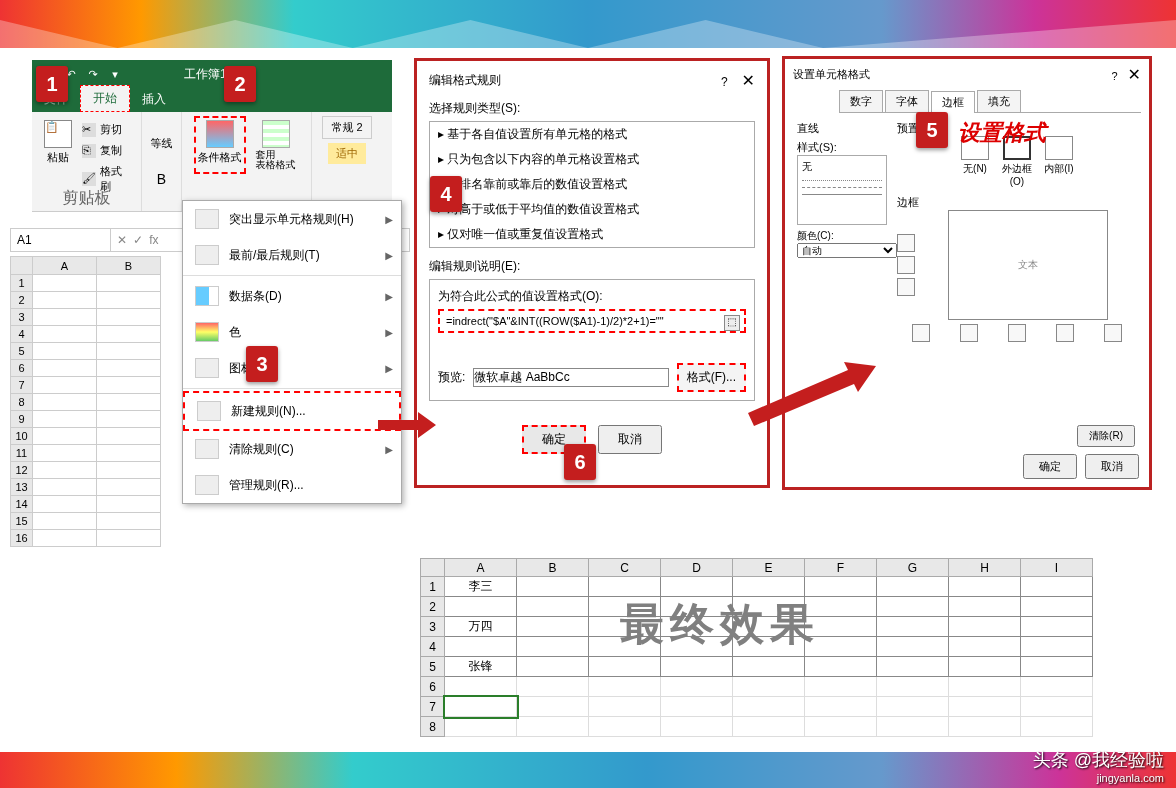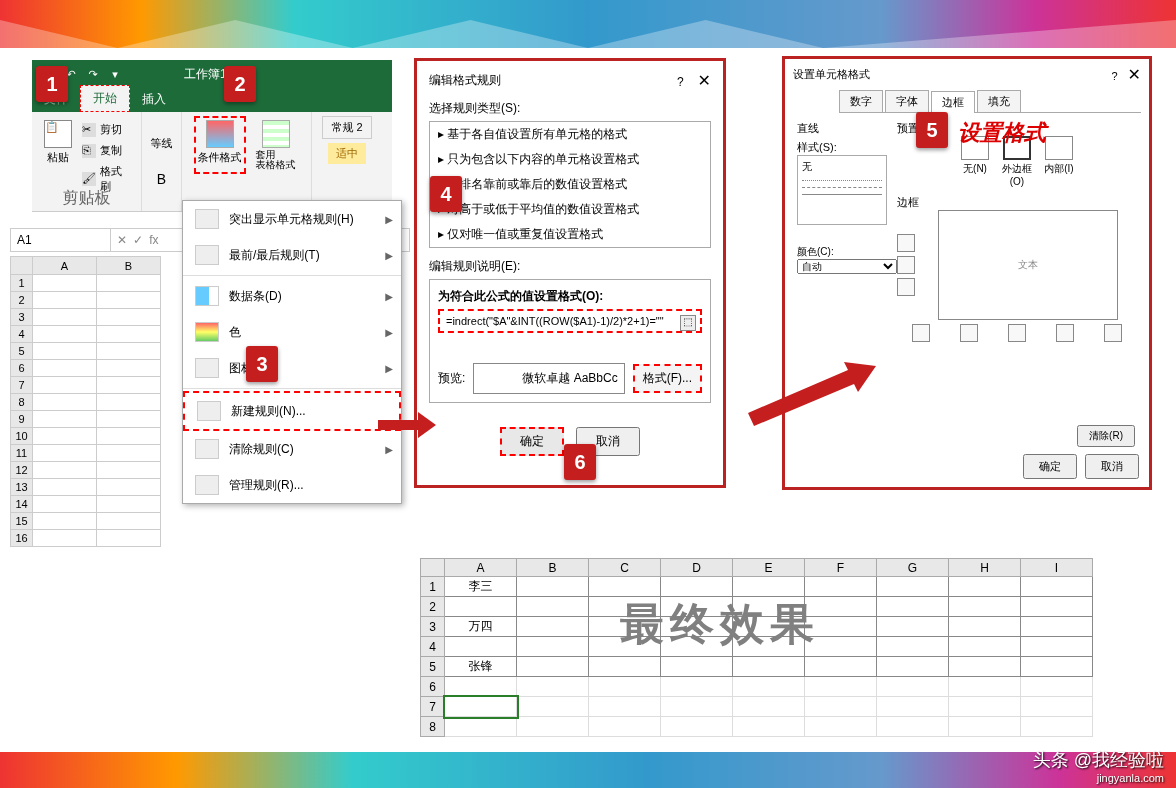--- a/index.html
+++ b/index.html
@@ -43,48 +43,48 @@
 
 
 .cf-menu { position: absolute; top: 200px; left: 182px; width: 220px; background: #fff; border: 1px solid #aaa; box-shadow: 2px 2px 6px rgba(0,0,0,0.3); z-index: 20; font-size: 12px; }
 .cf-item { display: flex; align-items: center; gap: 10px; padding: 8px 12px; cursor: pointer; position: relative; }
 .cf-item .mi-icon { width: 24px; height: 20px; background: #eee; border: 1px solid #ccc; }
 .cf-item .arrow { position: absolute; right: 8px; font-size: 10px; color: #666; }
 .cf-sep { height: 1px; background: #ddd; margin: 2px 0; }
 .cf-new { border: 2px dashed red; }
 
 
-.dlg-rule { position: absolute; top: 58px; left: 414px; width: 312px; height: 430px; background: #fff; border: 3px solid #b22; z-index: 30; padding: 6px 12px; font-size: 12px; }
+.dlg-rule { position: absolute; top: 58px; left: 414px; width: 356px; height: 430px; background: #fff; border: 3px solid #b22; z-index: 30; padding: 6px 12px; font-size: 12px; }
 .dlg-title { display: flex; justify-content: space-between; align-items: center; padding: 4px 0 10px; font-size: 12px; }
 .dlg-title .close { font-size: 16px; cursor: pointer; }
 .rule-types { border: 1px solid #aaa; margin: 4px 0 10px; }
 .rule-type { padding: 4px 8px; cursor: pointer; }
 .rule-type.sel { background: #2a5db0; color: #fff; }
 .formula-box { border: 2px dashed red; padding: 4px 24px 4px 6px; margin: 4px 0; font-size: 11px; background:#fff; position:relative; }
 .formula-box .pick { position:absolute; right:4px; top:4px; width:16px; height:16px; border:1px solid #888; background:#eee; cursor:pointer; font-size:10px; text-align:center;}
 .preview-row { display: flex; align-items: center; gap: 8px; margin-top: 30px; }
-.preview-box { flex: 1; border: 1px solid #888; padding: 6px; text-align: right; }
+.preview-box { flex: 1; border: 1px solid #888; text-align: left; }
 .fmt-btn { border: 2px dashed red; padding: 4px 8px; cursor: pointer; background:#f4f4f4; }
 .dlg-btns { display: flex; justify-content: center; gap: 12px; margin-top: 24px; }
 .dlg-btns button { padding: 4px 18px; font-size: 12px; cursor: pointer; }
 .ok-btn { border: 2px dashed red; background:#e8e8e8; }
 
 
 .dlg-fmt { position: absolute; top: 56px; left: 782px; width: 370px; height: 434px; background: #fff; border: 3px solid #b22; z-index: 30; font-size: 11px; padding: 4px 8px; }
 .dlg-fmt .dlg-title { font-size: 11px; padding: 2px 0 6px; }
 .fmt-tabs { display: flex; border-bottom: 1px solid #aaa; margin-left: 46px; }
 .fmt-tab { padding: 3px 10px; border: 1px solid #aaa; border-bottom: none; margin-right: 2px; cursor: pointer; font-size:11px; background:#f4f4f4;}
 .fmt-tab.active { background: #fff; position: relative; top: 1px; }
 .fmt-body { display: flex; gap: 10px; padding: 8px 4px; }
 .fmt-left { width: 90px; }
 .fmt-left .line-list { border: 1px solid #aaa; height: 70px; padding: 4px; font-size:10px;}
 .preset-btns { display: flex; gap: 10px; margin-bottom: 8px; justify-content:center;}
 .preset-btn { width: 32px; text-align: center; font-size: 10px; cursor:pointer;}
 .preset-btn .pb-icon { width: 28px; height: 24px; border: 1px solid #888; margin: 0 auto 2px; }
-.border-preview { border: 1px solid #888; width: 180px; height: 110px; margin: 0 auto; position: relative; background:#fff;}
+.border-preview { border: 1px solid #888; width: 160px; height: 110px; margin: 0 auto; position: relative; background:#fff;}
 .border-preview .txt { position: absolute; top: 50%; left: 50%; transform: translate(-50%,-50%); font-size: 10px; color:#888;}
 .edge-btns { display:flex; justify-content:space-around; margin-top:4px;}
 .edge-btn { width:18px; height:18px; border:1px solid #888; cursor:pointer; background:#f8f8f8;}
 .fmt-btns { position:absolute; bottom:8px; right:10px; display:flex; gap:8px;}
 .fmt-btns button { padding:3px 14px; font-size:11px; cursor:pointer;}
 .clear-btn { position:absolute; bottom:40px; right:14px; padding:2px 10px; font-size:10px; cursor:pointer;}
 
 
 .badge { position: absolute; width: 32px; height: 36px; background: #c41e1e; color: #fff; font-size: 20px; font-weight: bold; display: flex; align-items: center; justify-content: center; border-radius: 3px; z-index: 50; box-shadow: 0 2px 4px rgba(0,0,0,0.4); }
 .badge::before { content: ""; position: absolute; bottom: -8px; left: 50%; transform: translateX(-50%); border: 8px solid transparent; border-top-color: #c41e1e; }
@@ -103,21 +103,21 @@
 .result-sheet .rowhdr { width: 24px; text-align: center; background: #e8e8e8; border: 1px solid #aaa; }
 .result-sheet td { border: 1px solid #888; height: 20px; width: 72px; text-align: center; background:#fff;}
 .result-sheet td.nb { border: 1px solid #ddd; }
 .result-label { position: absolute; top: 595px; left: 620px; font-size: 44px; color: #808080; font-weight: bold; z-index: 12; letter-spacing: 6px; }
 
 
 .bottom-bar { position: absolute; bottom: 0; left: 0; right: 0; height: 36px; background: linear-gradient(90deg, #e33 0%, #f90 15%, #3cc 30%, #39c 55%, #69c 75%, #c39 90%, #e33 100%); z-index: 1; }
 .watermark { position: absolute; bottom: 4px; right: 12px; color: #fff; font-size: 18px; z-index: 60; text-shadow: 1px 1px 2px #000; }
 .watermark .site { font-size: 11px; display: block; text-align: right; }
 
-.color-sel { display:flex; align-items:flex-end; gap:4px; font-size:10px; margin-top:20px;}
+.color-sel { display:flex; align-items:flex-end; gap:4px; font-size:10px; margin-top:4px;}
 </style>
 </head>
 <body>
 
 <div class="top-bar"></div>
 
 <div class="badge" style="top:66px;left:36px">1</div>
 <div class="badge" style="top:66px;left:224px">2</div>
 <div class="badge" style="top:346px;left:246px">3</div>
 <div class="badge" style="top:176px;left:430px">4</div>
@@ -341,21 +341,21 @@
   <div>选择规则类型(S):</div>
   <div class="rule-types">
     <div class="rule-type">▸ <span>基于各自值设置所有单元格的格式</span></div>
     <div class="rule-type">▸ <span>只为包含以下内容的单元格设置格式</span></div>
     <div class="rule-type">▸ <span>对排名靠前或靠后的数值设置格式</span></div>
     <div class="rule-type">▸ <span>对高于或低于平均值的数值设置格式</span></div>
     <div class="rule-type">▸ <span>仅对唯一值或重复值设置格式</span></div>
   </div>
   <div>编辑规则说明(E):</div>
   <div style="border:1px solid #aaa;padding:8px;margin-top:4px">
-    <div style="font-weight:bold">为符合此公式的值设置格式(O):</div>
+    <div style="font-weight:normal">为符合此公式的值设置格式(O):</div>
     <div class="formula-box">
       <span>=indrect("$A"&amp;INT((ROW($A1)-1)/2)*2+1)=""</span>
       <span class="pick">⬚</span>
     </div>
     <div class="preview-row">
       <span>预览:</span>
       <div class="preview-box">微软卓越 AaBbCc</div>
       <span class="fmt-btn">格式(F)...</span>
     </div>
   </div>

